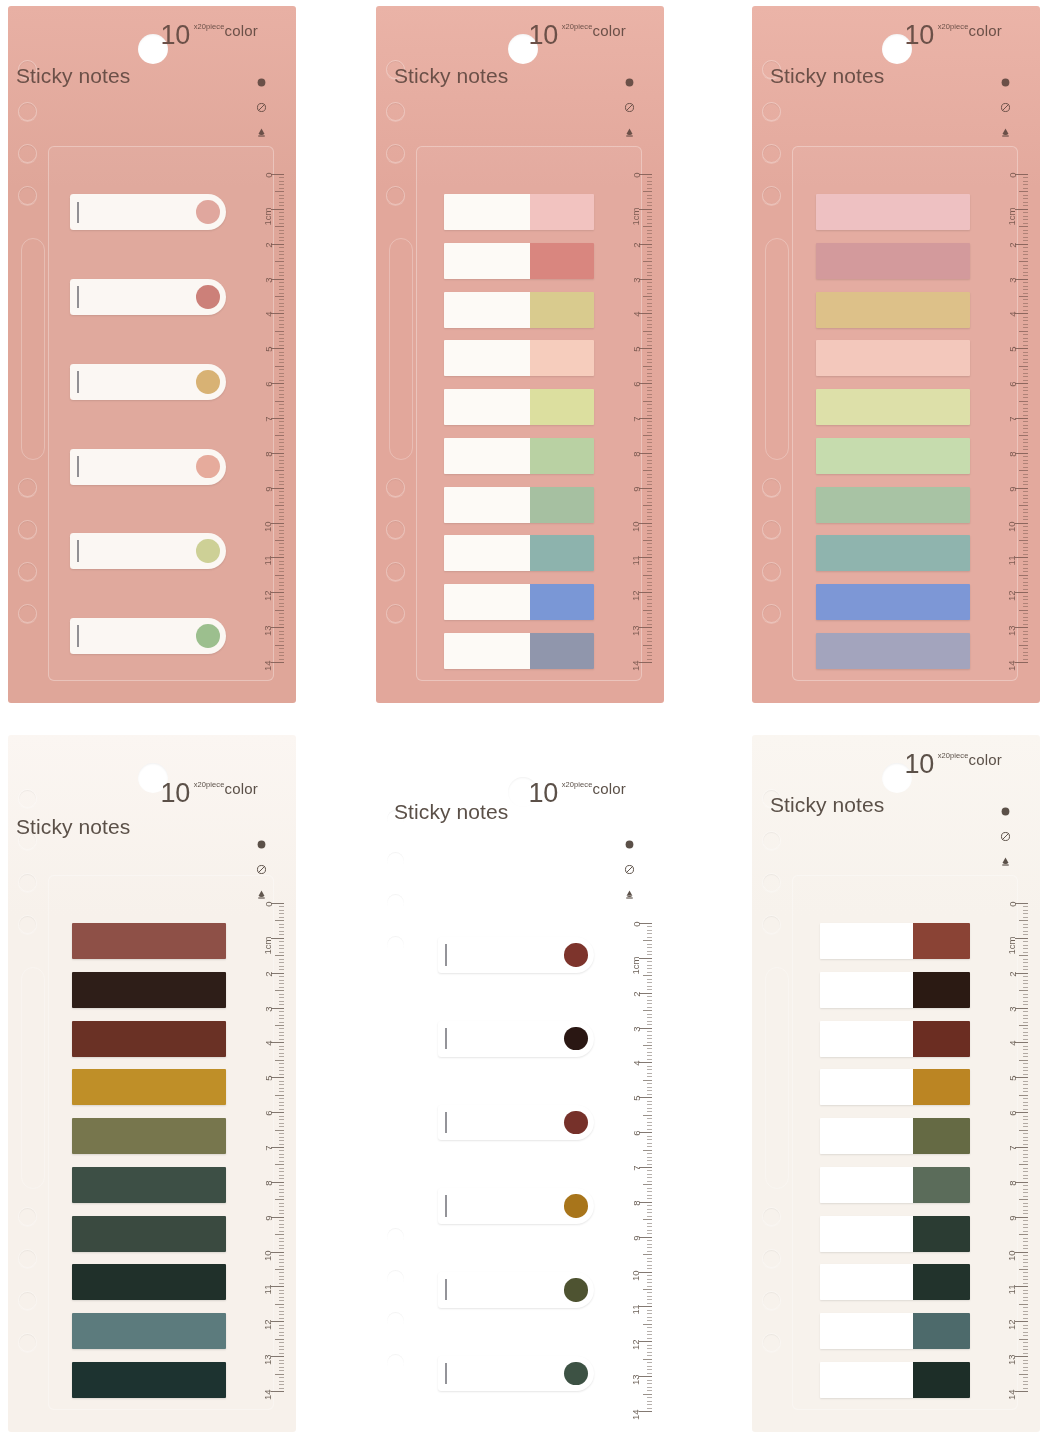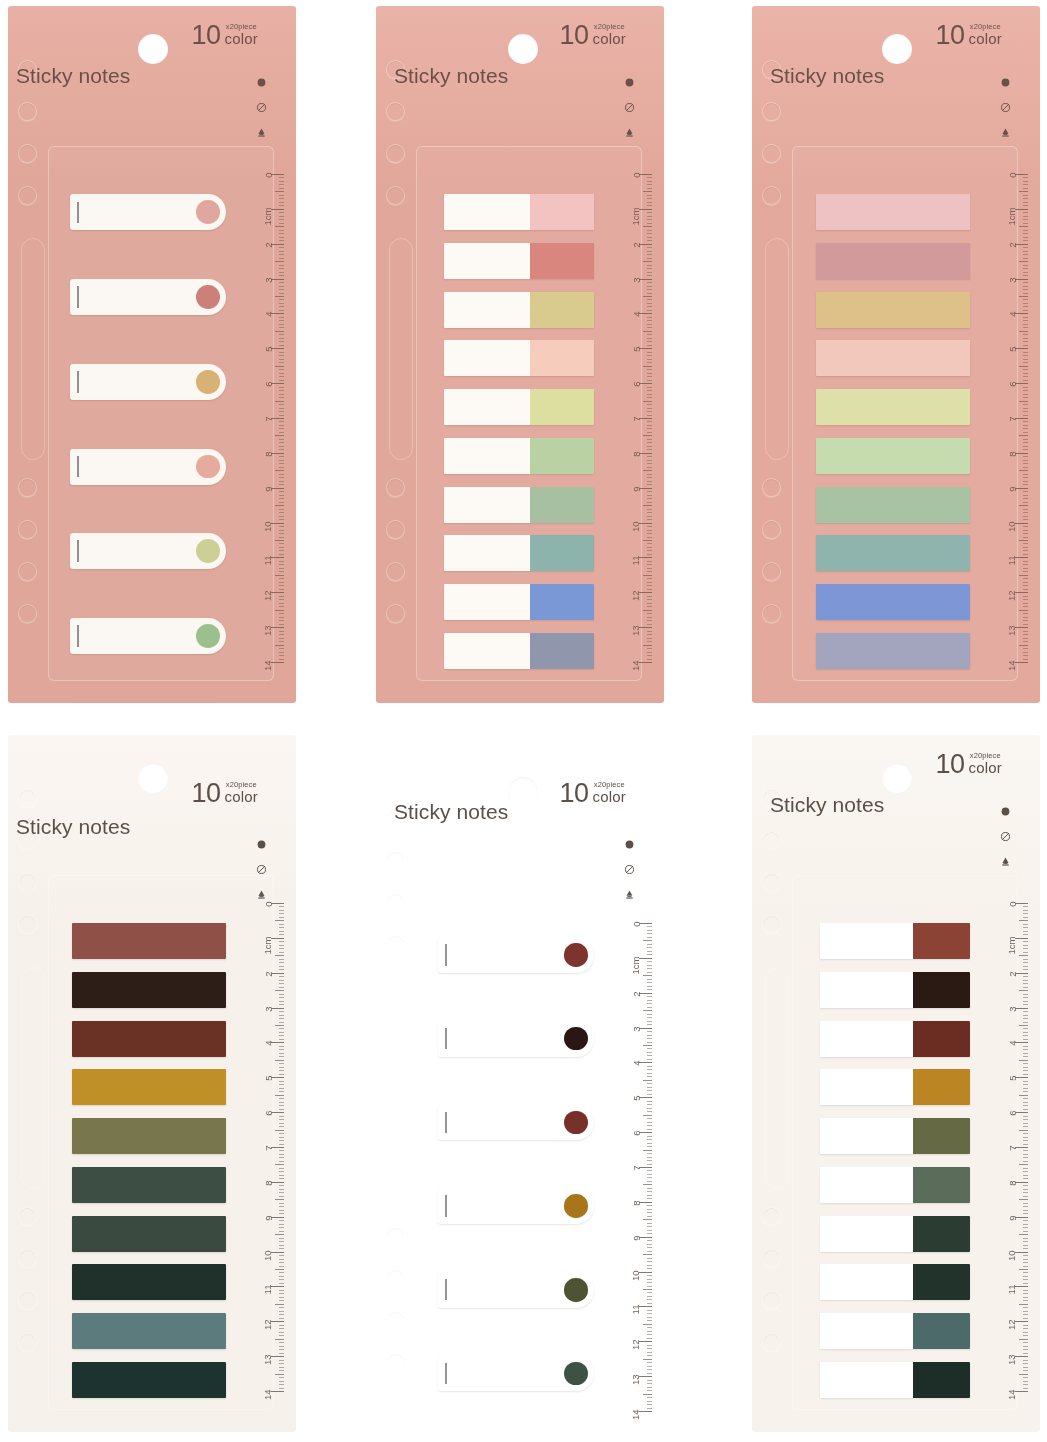--- a/index.html
+++ b/index.html
@@ -50,21 +50,21 @@
     font-size: 21px;
     letter-spacing: 0.1px;
     font-weight: 400;
   }
   .countblock {
     position: absolute;
     display: flex; align-items: flex-start;
     line-height: 1;
   }
   .count-num { font-size: 27px; font-weight: 400; letter-spacing: -0.5px; }
-  .count-right { margin-left: 4px; display: flex; flex-direction: column; align-items: center; }
+  .count-right { margin-left: 4px; display: flex; flex-direction: row; }
   .count-sup { font-size: 7.5px; letter-spacing: 0.1px; transform: translateY(1px); }
   .count-word { font-size: 15px; letter-spacing: 0.2px; margin-top: 1px; }
   
   .iconcol { position: absolute; display: flex; flex-direction: column; align-items: center; gap: 12px; }
   .ico { width: 13px; height: 13px; display: block; }
   
   .tray {
     position: absolute;
     border-radius: 6px;
     border: 1px solid rgba(255,255,255,0.30);

